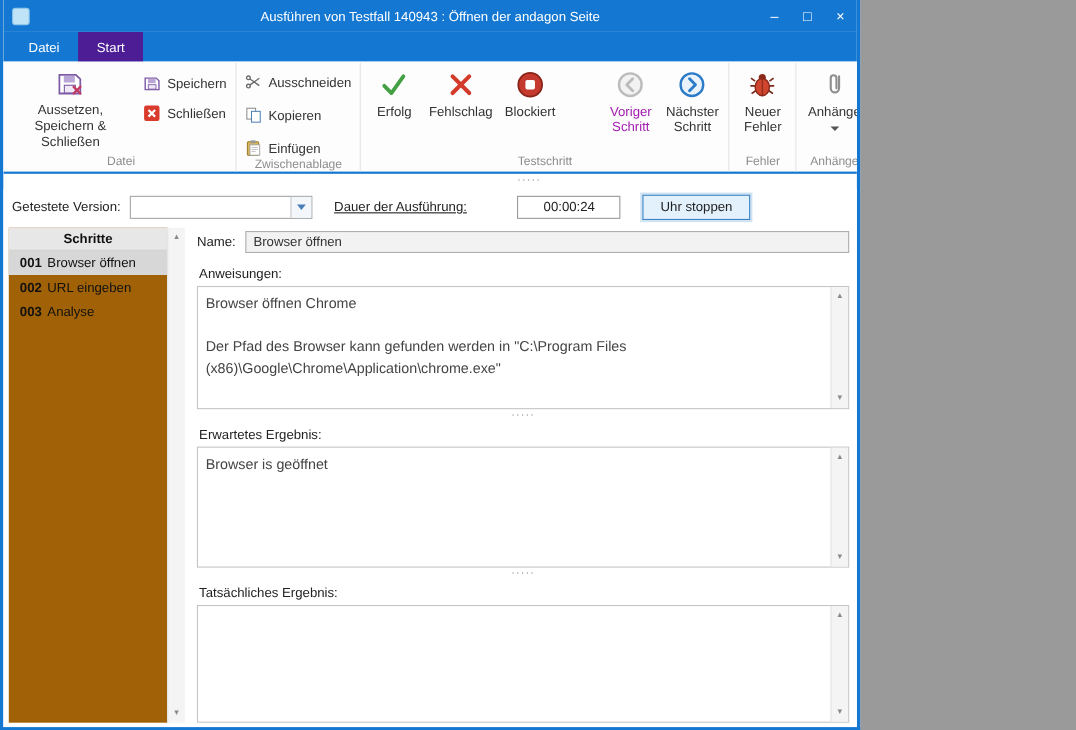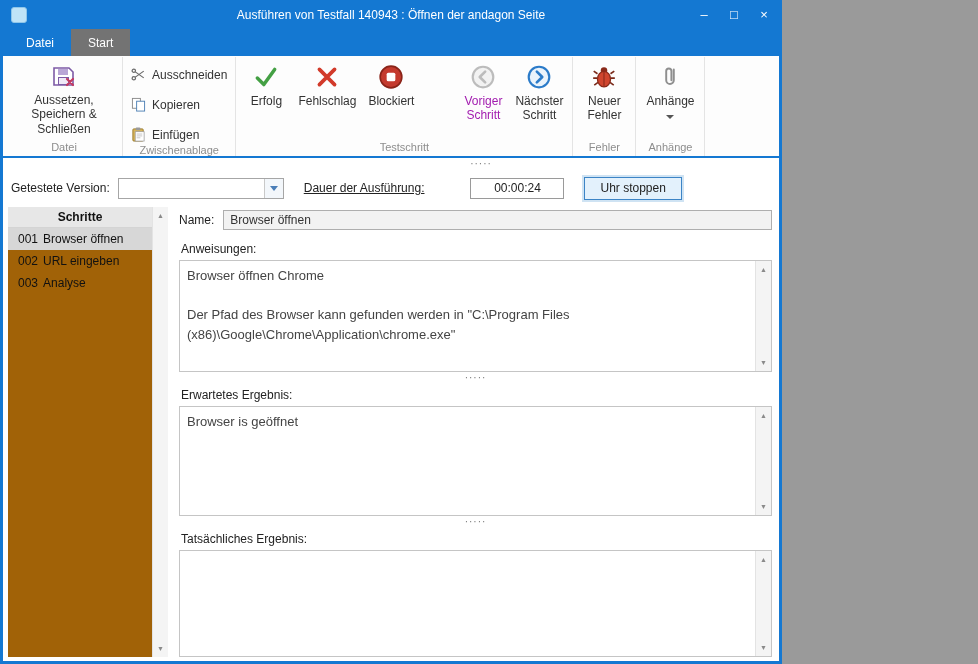--- a/index.html
+++ b/index.html
@@ -15,21 +15,21 @@
   
   .titlebar { height:29px; background:#1478d2; position:relative; display:flex; align-items:center; flex-shrink:0; }
   .app-icon { width:16px; height:16px; margin-left:8px; border-radius:3px; background:#bfe3f7; border:1px solid #8fc6ea; }
   .win-title { position:absolute; left:0; right:0; text-align:center; color:#fff; font-size:12px; pointer-events:none; }
   .win-controls { margin-left:auto; display:flex; height:100%; }
   .win-btn { width:30px; height:100%; display:flex; align-items:center; justify-content:center; color:#fff; font-size:13px; cursor:default; }
 
   
   .tabrow { height:27px; background:#1478d2; display:flex; align-items:stretch; padding-left:6px; flex-shrink:0; }
   .tab { color:#fff; font-size:12px; padding:0 17px; display:flex; align-items:center; }
-  .tab.active { background:#737373; }
+  .tab.active { background:#4c1d95; }
 
   
   .ribbon { height:102px; background:#fdfdfd; border-bottom:2px solid #1478d2; display:flex; padding:1px 0 0 3px; flex-shrink:0; }
   .rgroup { display:flex; flex-direction:column; border-right:1px solid #e4e4e4; padding:2px 5px 0 5px; }
   .rgroup-body { flex:1; display:flex; align-items:flex-start; }
   .rgroup-caption { text-align:center; font-size:11px; color:#8d8d8d; padding:1px 2px 3px; }
 
   .bigbtn { width:106px; display:flex; flex-direction:column; align-items:center; text-align:center;
             font-size:12px; color:#333; padding:4px 2px 0; gap:4px; line-height:1.2; cursor:default; }
   .smallcol { display:flex; flex-direction:column; gap:9px; margin-left:10px; padding-top:8px; }
@@ -58,21 +58,21 @@
 
   
   .main { flex:1; min-height:0; display:flex; padding:3px 6px 4px 5px; gap:11px; background:#fff; }
 
   .steps-panel { width:160px; display:flex; flex-shrink:0; }
   .steps-list { flex:1; display:flex; flex-direction:column; background:#a16207; }
   .steps-header { height:21px; background:#e7e7e7; border-bottom:1px solid #d4d4d4; font-weight:bold; font-size:12px;
                   display:flex; align-items:center; justify-content:center; color:#111; }
   .step-item { height:22px; display:flex; align-items:center; padding-left:10px; font-size:12px; gap:5px; color:#111; cursor:default; }
   .step-item.selected { background:#d7d7d7; }
-  .step-num { font-weight:normal; }
+  .step-num { font-weight:bold; }
 
   .vscroll { width:16px; background:#f4f4f4; border-left:1px solid #e3e3e3; display:flex; flex-direction:column;
              justify-content:space-between; align-items:center; flex-shrink:0; }
   .scroll-arrow { font-size:7px; color:#8a8a8a; padding:5px 0; cursor:default; }
 
   .detail { flex:1; min-width:0; display:flex; flex-direction:column; padding-right:1px; }
   .name-row { display:flex; align-items:center; gap:9px; margin:3px 0 9px; font-size:12px; color:#222; }
   .name-field { flex:1; height:20px; background:#f2f2f2; border:1px solid #aeaeae; display:flex; align-items:center;
                 padding:0 6px; font-size:12px; color:#333; }
   .field-label { font-size:12px; color:#222; margin:3px 0 4px 2px; }
@@ -114,20 +114,41 @@
           <span>
             <svg width="26" height="26" viewBox="0 0 26 26">
               <path d="M3 5 h15 l4 4 v13 h-19 z" fill="#fff" stroke="#7d5ba6" stroke-width="1.6"></path>
               <rect x="7" y="6" width="10" height="6" fill="#b9a6d6"></rect>
               <rect x="7.5" y="14.5" width="10" height="7" fill="#efe9f7" stroke="#7d5ba6"></rect>
               <path d="M16 16 l6 6 M22 16 l-6 6" stroke="#c23a62" stroke-width="2.2" stroke-linecap="round"></path>
             </svg>
           </span>
           <span>Aussetzen, Speichern &amp; Schließen</span>
         </div>
+        <div class="smallcol">
+          <div class="smallbtn">
+            <span>
+              <svg width="16" height="16" viewBox="0 0 16 16">
+                <path d="M2 3 h10 l2.5 2.5 v8 h-12.5 z" fill="#fff" stroke="#7d5ba6" stroke-width="1.3"></path>
+                <rect x="4.5" y="3.6" width="7" height="4" fill="#b9a6d6"></rect>
+                <rect x="4.8" y="9" width="7" height="4" fill="#efe9f7" stroke="#7d5ba6" stroke-width="0.8"></rect>
+              </svg>
+            </span>
+            <span>Speichern</span>
+          </div>
+          <div class="smallbtn">
+            <span>
+              <svg width="16" height="16" viewBox="0 0 16 16">
+                <rect x="1" y="1" width="14" height="14" rx="2" fill="#d93a2b"></rect>
+                <path d="M5 5 l6 6 M11 5 l-6 6" stroke="#fff" stroke-width="2"></path>
+              </svg>
+            </span>
+            <span>Schließen</span>
+          </div>
+        </div>
       </div>
       <div class="rgroup-caption">Datei</div>
     </div>
 
     <div class="rgroup">
       <div class="rgroup-body" style="flex-direction:column; gap:13px; padding-top:7px;">
         <div class="smallbtn">
           <span>
             <svg width="15" height="15" viewBox="0 0 16 16" fill="none" stroke="#6a6a6a" stroke-width="1.3">
               <circle cx="3" cy="4" r="1.8"></circle>

